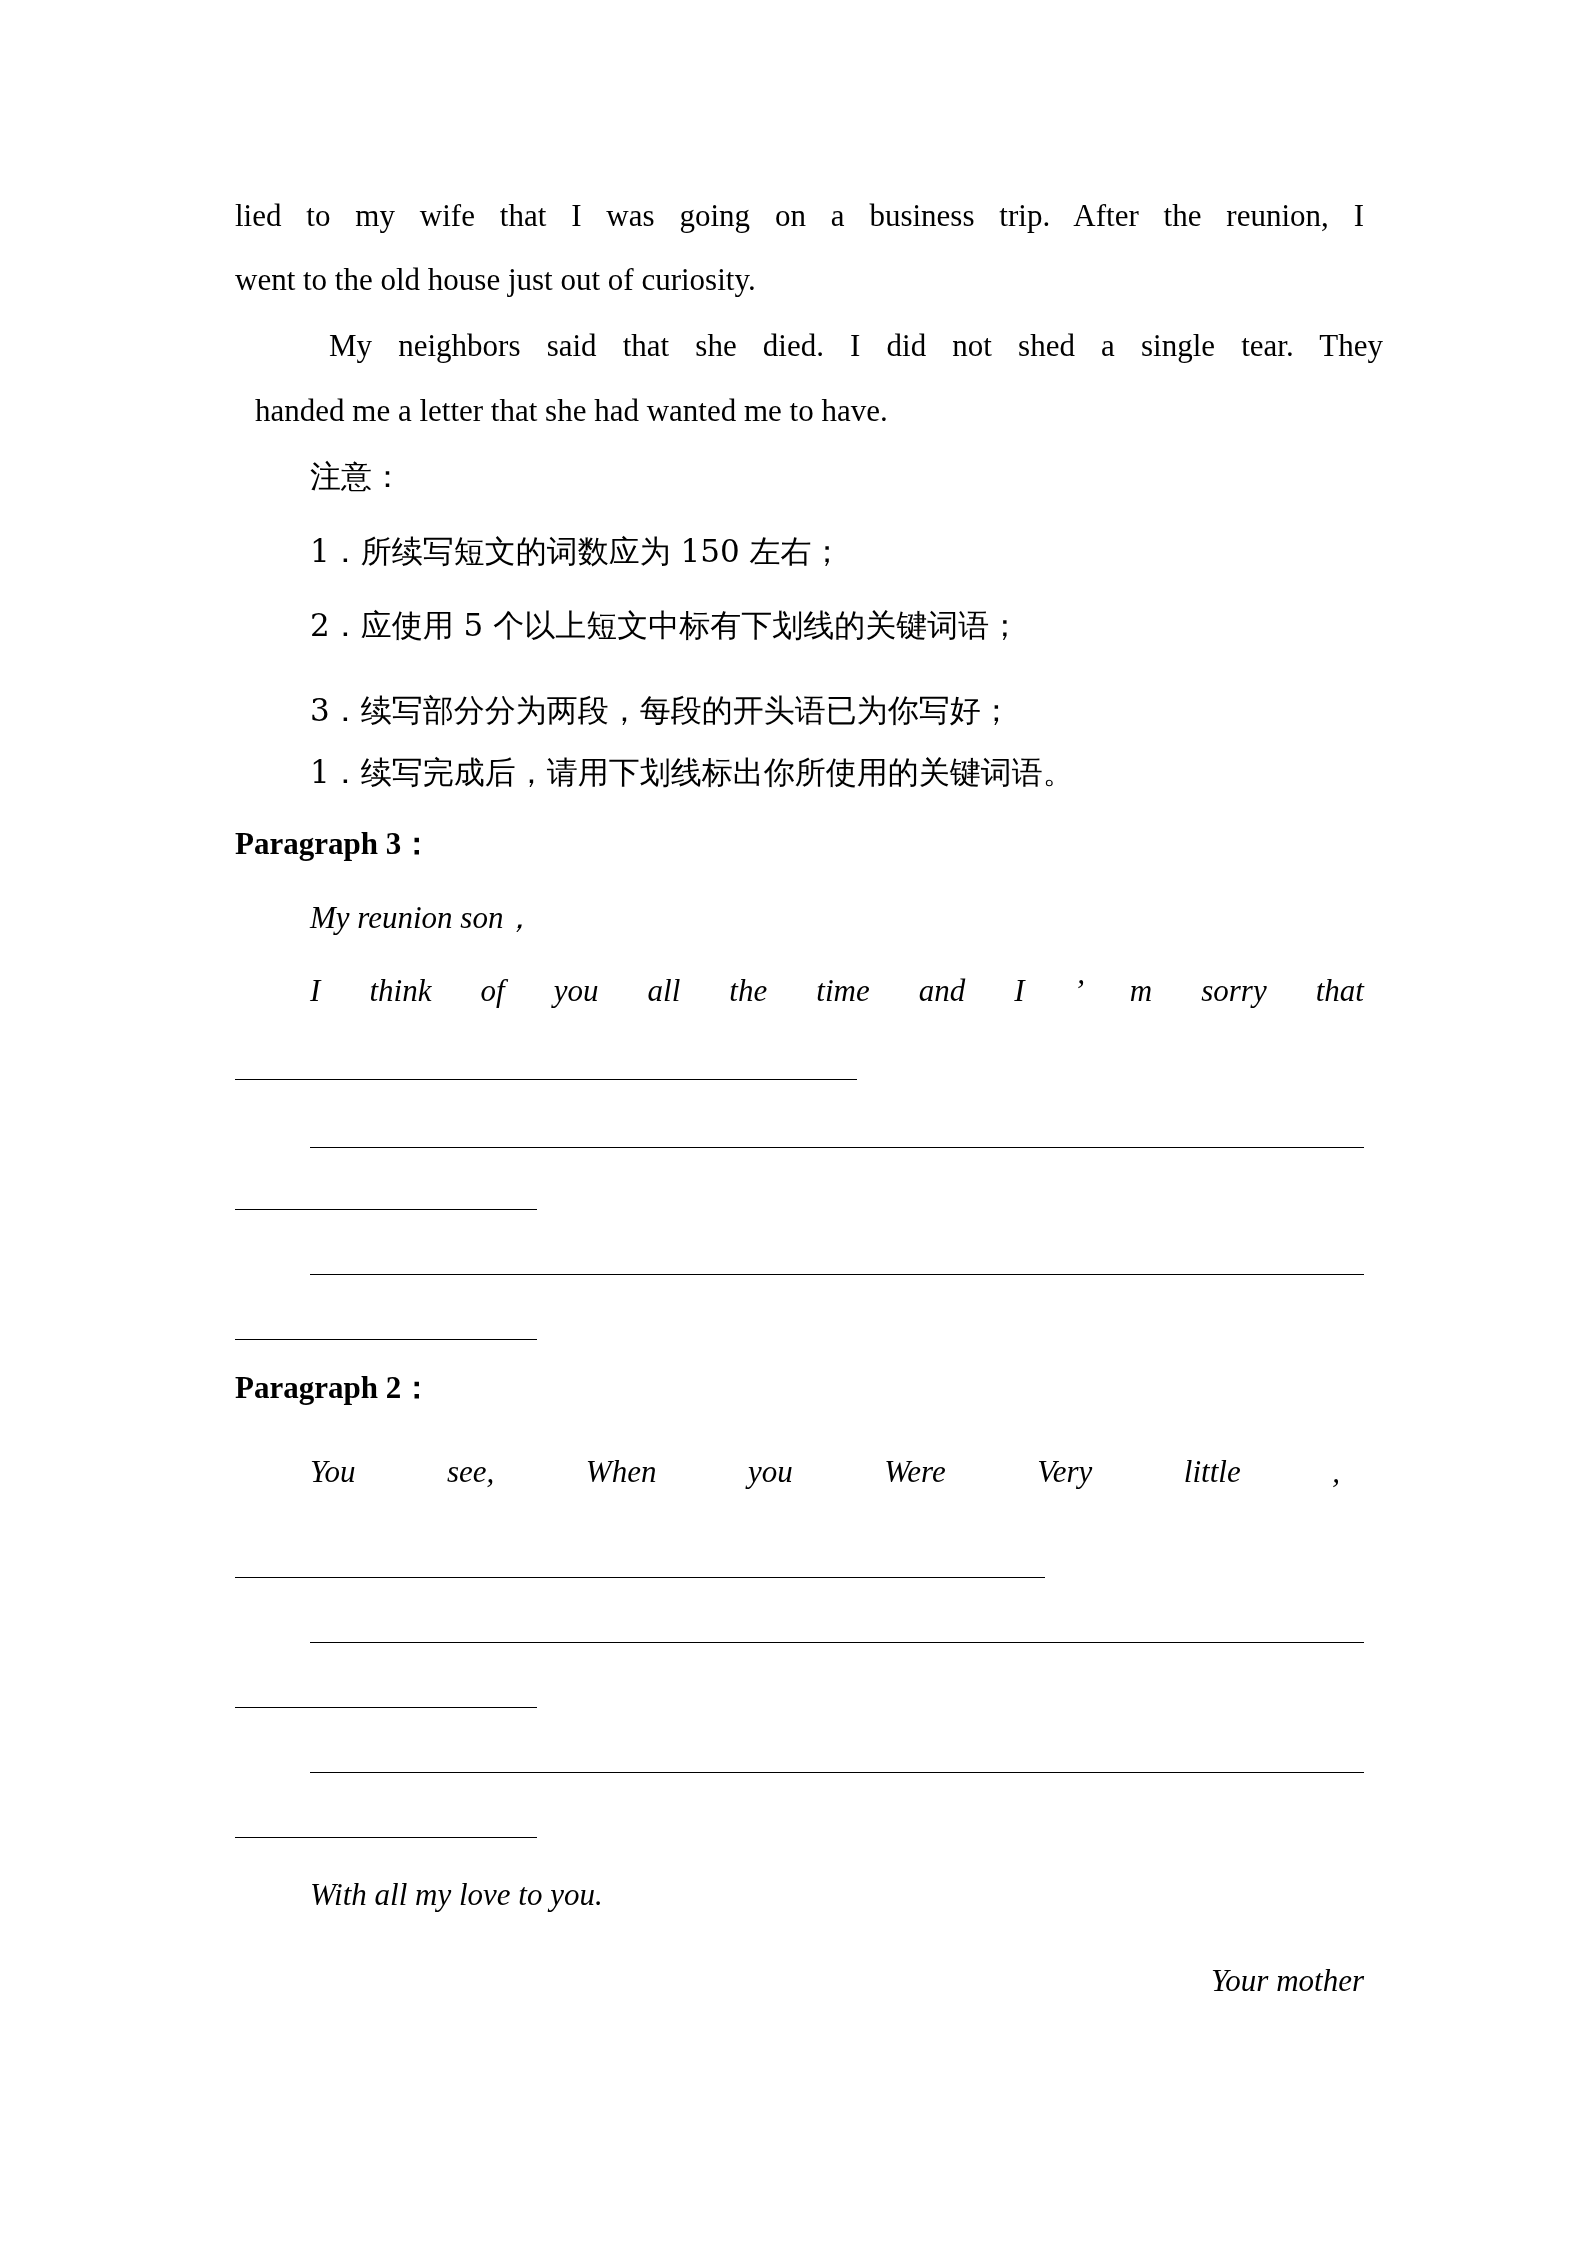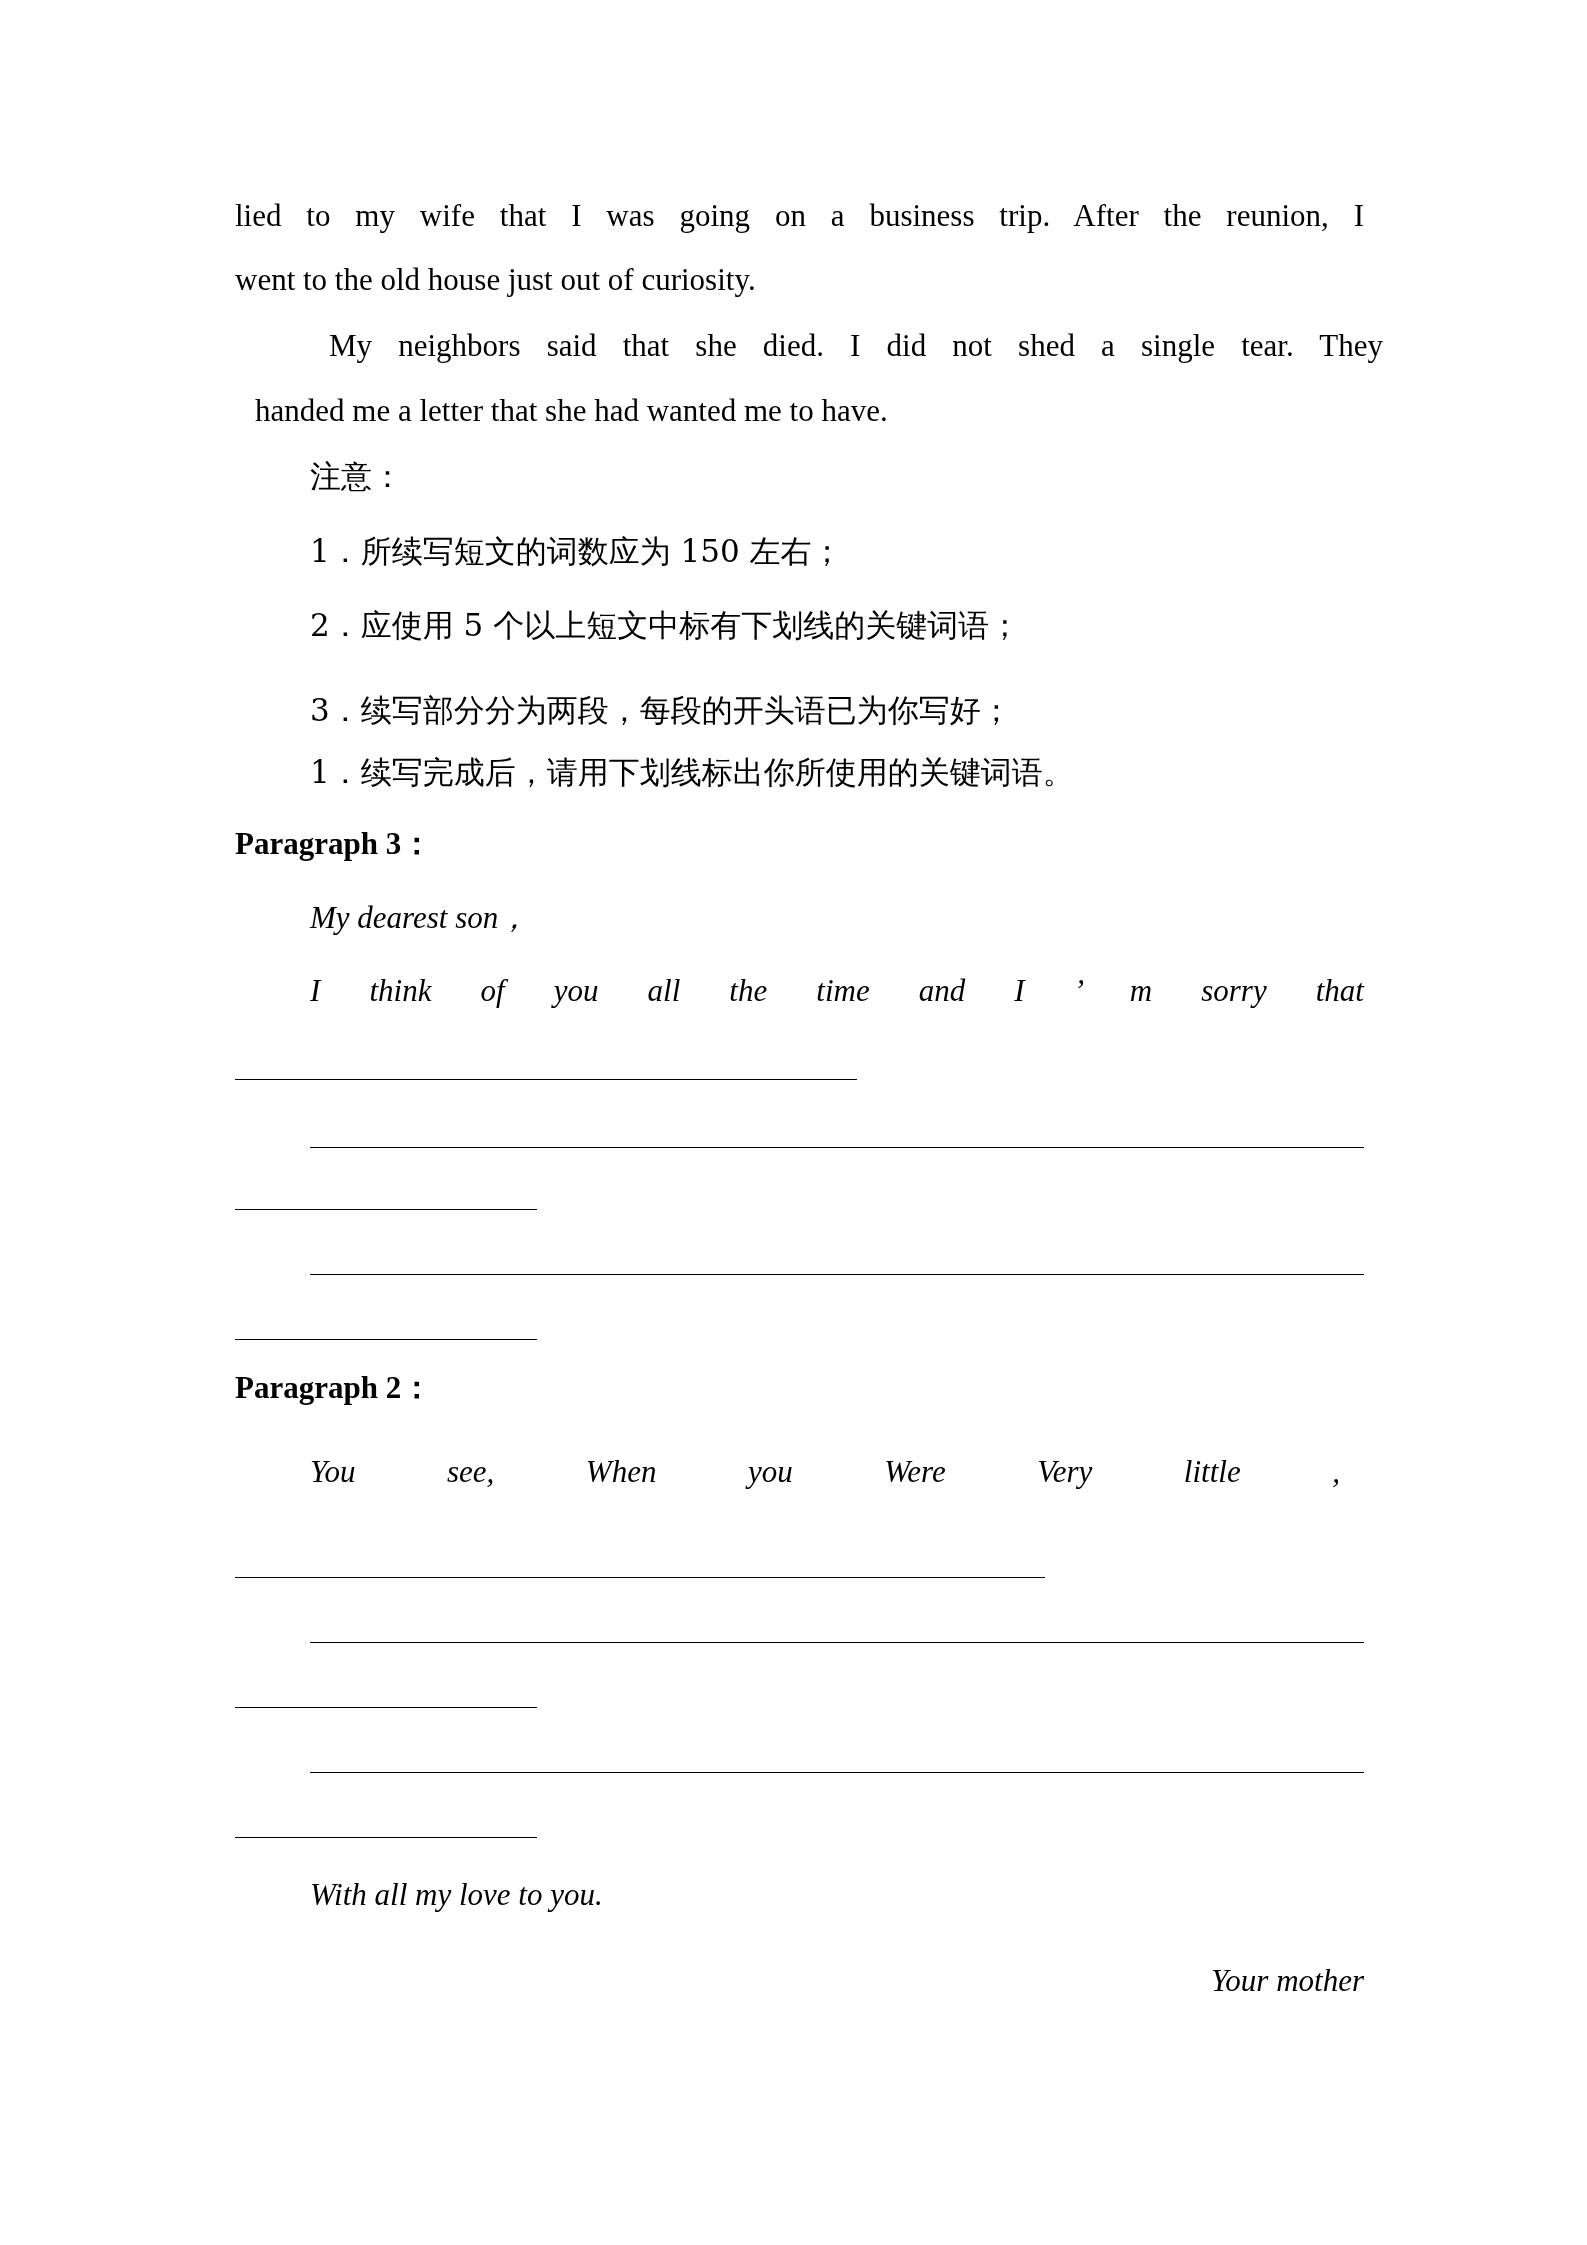--- a/index.html
+++ b/index.html
@@ -21,21 +21,21 @@
   <div class="t just" style="left:310px; top:326px; width:1054px;margin-left:19px;">My neighbors said that she died. I did not shed a single tear. They</div>
   <div class="t" style="left:235px; top:391px;margin-left:20px;">handed me a letter that she had wanted me to have.</div>
 
   <div class="t cjk" style="left:310px; top:456px;">注意：</div>
   <div class="t cjk" style="left:310px; top:531px;">1．所续写短文的词数应为 150 左右；</div>
   <div class="t cjk" style="left:310px; top:605px;">2．应使用 5 个以上短文中标有下划线的关键词语；</div>
   <div class="t cjk" style="left:310px; top:678px;margin-top:12px;">3．续写部分分为两段，每段的开头语已为你写好；</div>
   <div class="t cjk" style="left:310px; top:752px;">1．续写完成后，请用下划线标出你所使用的关键词语。</div>
 
   <div class="t b" style="left:235px; top:824px;">Paragraph 3：</div>
-  <div class="t it" style="left:310px; top:898px;">My dearest son，</div>
+  <div class="t it" style="left:310px; top:898px;">My reunion son，</div>
   <div class="t it just" style="left:310px; top:971px; width:1054px;">I think of you all the time and I ’ m sorry that</div>
 
   <div class="rule" style="left:235px; top:1079px; width:622px;"></div>
   <div class="rule" style="left:310px; top:1147px; width:1054px;"></div>
   <div class="rule" style="left:235px; top:1209px; width:302px;"></div>
   <div class="rule" style="left:310px; top:1274px; width:1054px;"></div>
   <div class="rule" style="left:235px; top:1339px; width:302px;"></div>
 
   <div class="t b" style="left:235px; top:1368px;">Paragraph 2：</div>
   <div class="t it just" style="left:310px; top:1452px; width:1030px;">You see, When you Were Very little ,</div>

